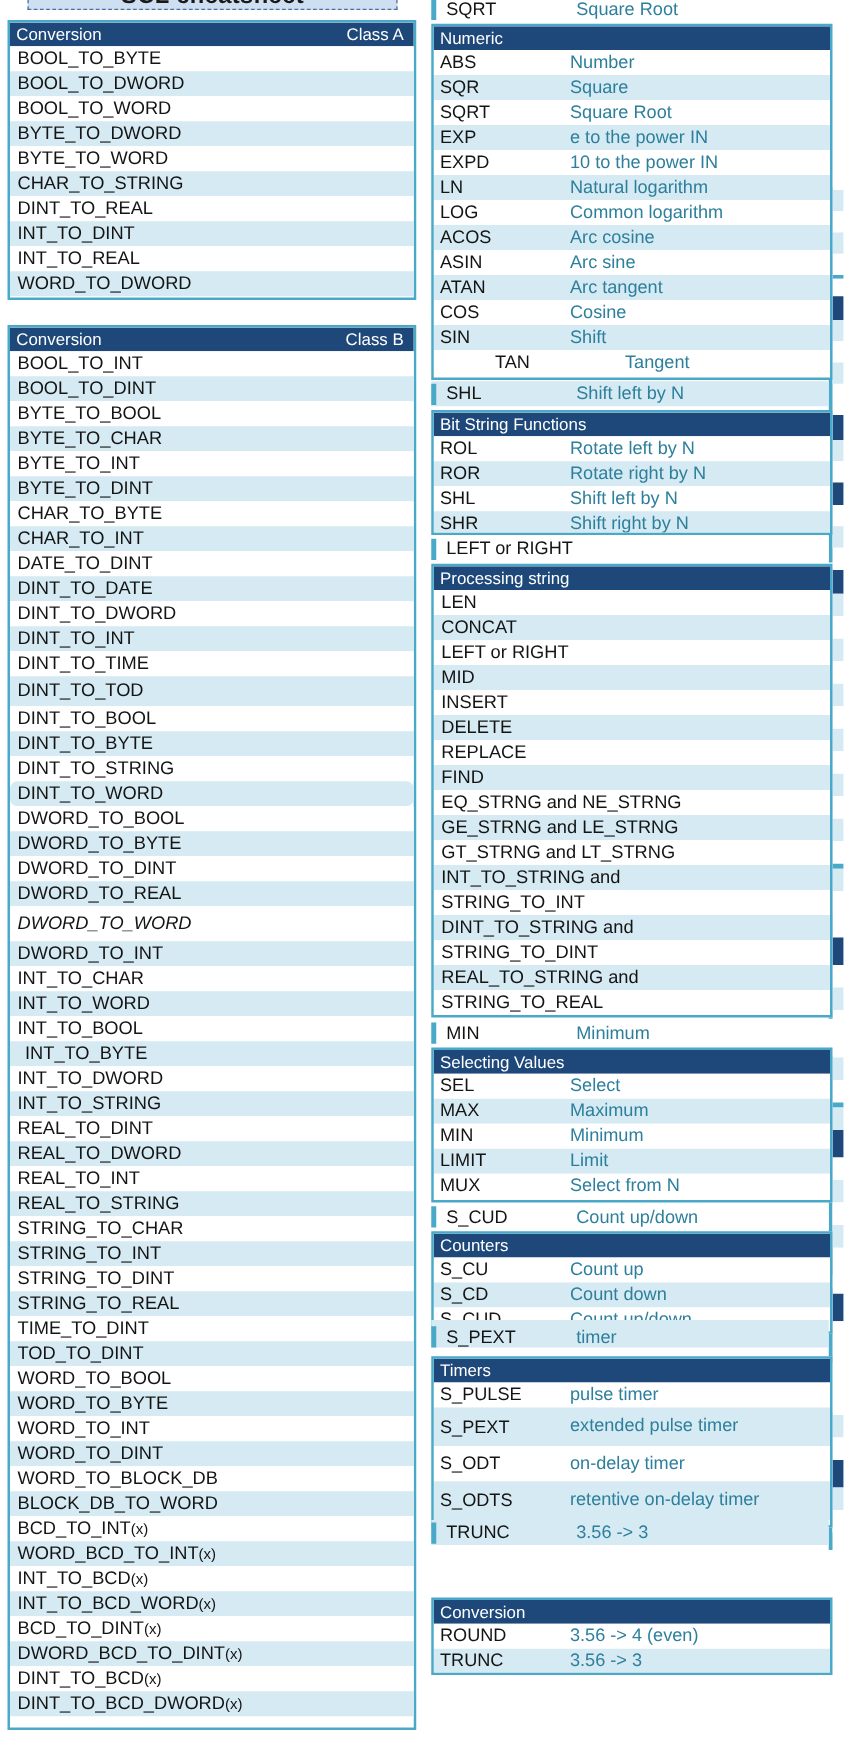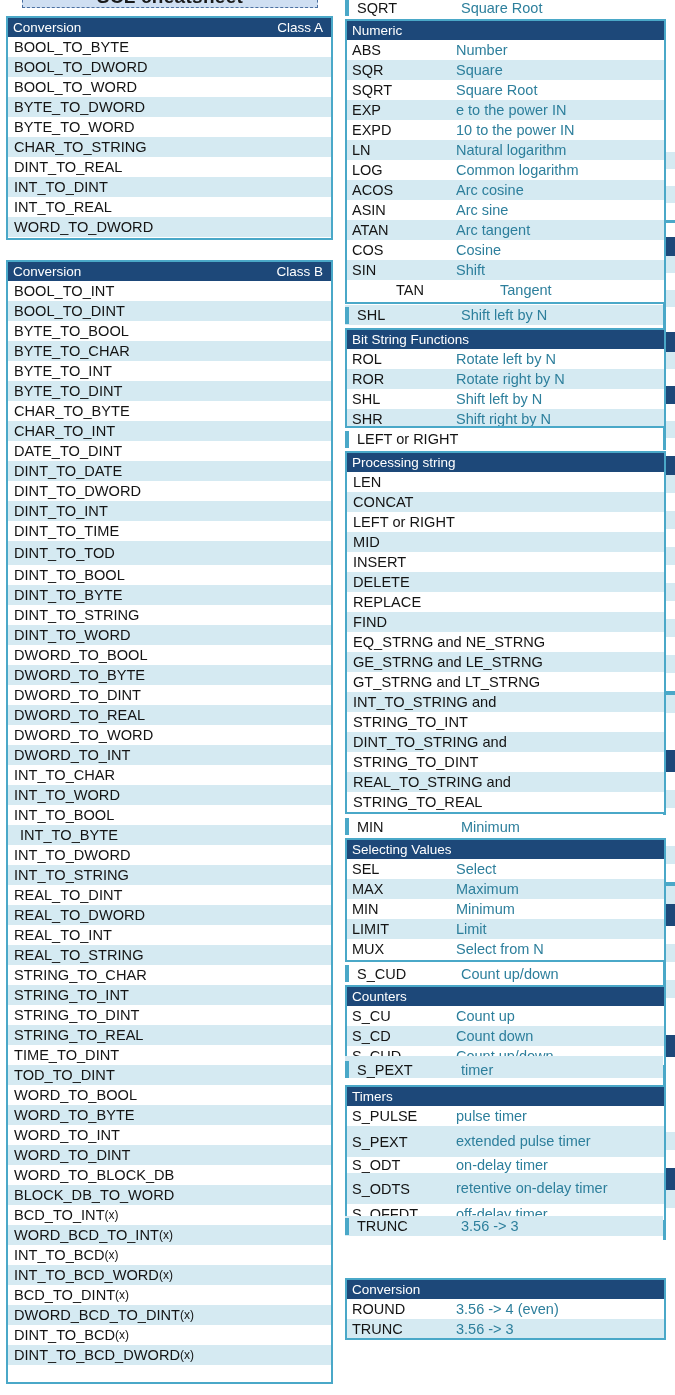--- a/index.html
+++ b/index.html
@@ -263,36 +263,36 @@
         </div>
         <div class="row lrow plain" style="height: 20px; line-height: 20px;">
           <span>DINT_TO_BOOL</span>
         </div>
         <div class="row lrow alt" style="height: 20px; line-height: 20px;">
           <span>DINT_TO_BYTE</span>
         </div>
         <div class="row lrow plain" style="height: 20px; line-height: 20px;">
           <span>DINT_TO_STRING</span>
         </div>
-        <div class="row lrow alt" style="height: 20px; line-height: 20px;">
+        <div class="row lrow alt" style="height: 20px; line-height: 20px; border-radius: 6px;">
           <span>DINT_TO_WORD</span>
         </div>
         <div class="row lrow plain" style="height: 20px; line-height: 20px;">
           <span>DWORD_TO_BOOL</span>
         </div>
         <div class="row lrow alt" style="height: 20px; line-height: 20px;">
           <span>DWORD_TO_BYTE</span>
         </div>
         <div class="row lrow plain" style="height: 20px; line-height: 20px;">
           <span>DWORD_TO_DINT</span>
         </div>
         <div class="row lrow alt" style="height: 20px; line-height: 20px;">
           <span>DWORD_TO_REAL</span>
         </div>
-        <div class="row lrow plain" style="height: 20px; line-height: 20px;">
+        <div class="row lrow plain" style="height: 28px; line-height: 20px; font-style: italic;">
           <span>DWORD_TO_WORD</span>
         </div>
         <div class="row lrow alt" style="height: 20px; line-height: 20px;">
           <span>DWORD_TO_INT</span>
         </div>
         <div class="row lrow plain" style="height: 20px; line-height: 20px;">
           <span>INT_TO_CHAR</span>
         </div>
         <div class="row lrow alt" style="height: 20px; line-height: 20px;">
           <span>INT_TO_WORD</span>
@@ -625,21 +625,21 @@
     </div>
     <div id="timers-rows">
         <div class="row kv plain" style="height: 20px; --kw: 104;">
           <span class="k" style="flex: 0 0 104px; width: 104px;">S_PULSE</span>
           <span class="d">pulse timer</span>
         </div>
         <div class="row kv alt" style="height: 31px; --kw: 104;">
           <span class="k" style="flex: 0 0 104px; width: 104px;">S_PEXT</span>
           <span class="d" style="white-space: normal; line-height: 15px;">extended pulse timer</span>
         </div>
-        <div class="row kv plain" style="height: 16px; --kw: 104;">
+        <div class="row kv plain" style="height: 28px; --kw: 104;">
           <span class="k" style="flex: 0 0 104px; width: 104px;">S_ODT</span>
           <span class="d">on-delay timer</span>
         </div>
         <div class="row kv alt" style="height: 31px; --kw: 104;">
           <span class="k" style="flex: 0 0 104px; width: 104px;">S_ODTS</span>
           <span class="d" style="white-space: normal; line-height: 15px;">retentive on-delay timer</span>
         </div>
         <div class="row kv plain" style="height: 20px; --kw: 104;">
           <span class="k" style="flex: 0 0 104px; width: 104px;">S_OFFDT</span>
           <span class="d">off-delay timer</span>

